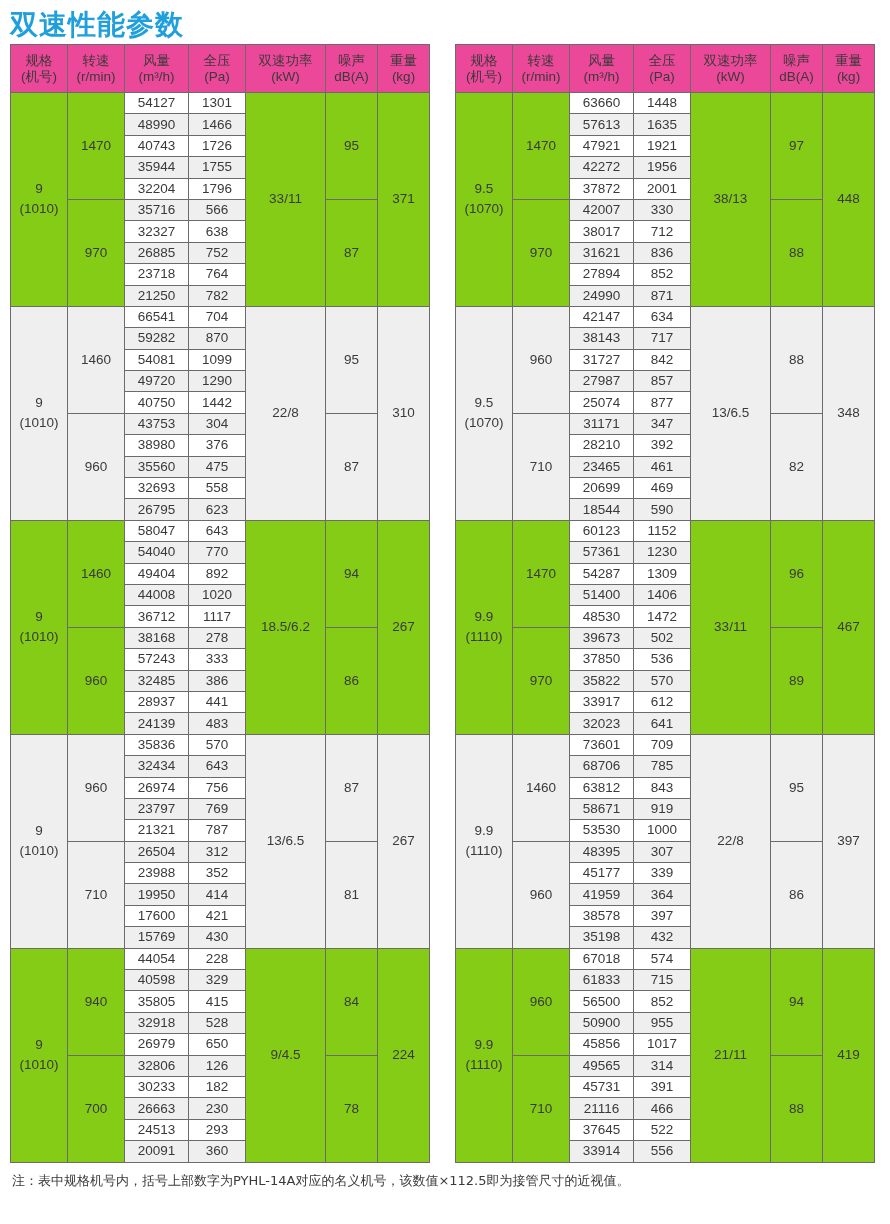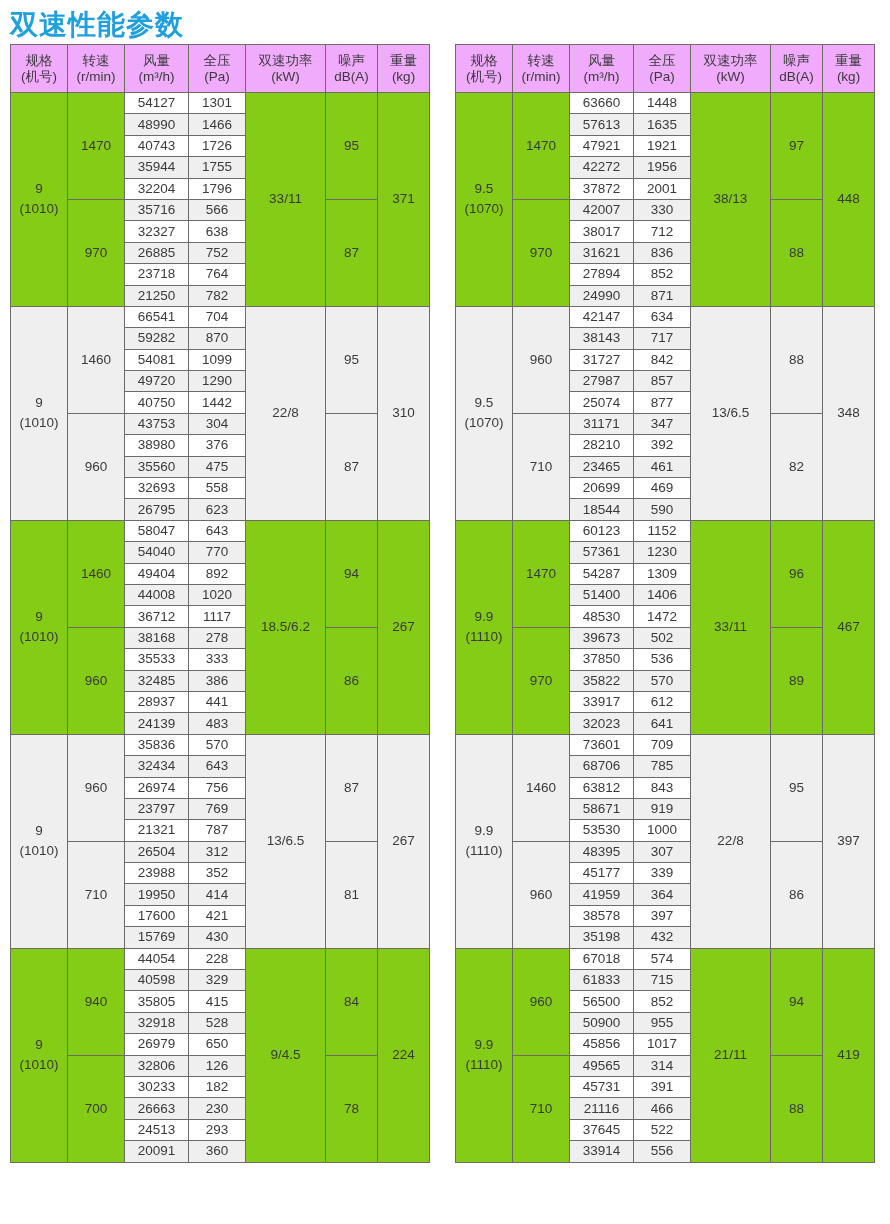--- a/index.html
+++ b/index.html
@@ -18,21 +18,21 @@
       border-collapse: collapse; table-layout: fixed;
       font-size: 13.5px;
     }
     table.perf.left { left: 10px; }
     table.perf.right { left: 455px; }
     table.perf th, table.perf td {
       border: 1px solid #6e6a6a; text-align: center; vertical-align: middle;
       padding: 0; font-weight: normal; overflow: hidden; white-space: nowrap;
     }
     table.perf th {
-      background: #f0abfc; height: 47px; line-height: 16px; font-size: 13.5px;
+      background: #ec4899; height: 47px; line-height: 16px; font-size: 13.5px;
       color: #3a3a3a;
     }
     table.perf td { height: 20.4px; line-height: 20px; }
     td.span-cell { line-height: 22px; }
     tr.row-alt td.flow, tr.row-alt td.pres { background: #efefef; }
     tbody.group-shaded td.flow, tbody.group-shaded td.pres { background: #ffffff; }
     tbody.group-shaded tr.row-alt td.flow, tbody.group-shaded tr.row-alt td.pres { background: #efefef; }
     tbody.group-shaded td.span-cell { background: #efefef; }
     tbody.group-plain td.span-cell { background: #84cc16; }
     .spec-line { display: block; }
@@ -222,21 +222,21 @@
         <td class="flow">36712</td>
         <td class="pres">1117</td>
       </tr>
       <tr class="row-alt">
         <td class="span-cell" rowspan="5">960</td>
         <td class="flow">38168</td>
         <td class="pres">278</td>
         <td class="span-cell" rowspan="5">86</td>
       </tr>
       <tr class="row">
-        <td class="flow">35533</td>
+        <td class="flow">57243</td>
         <td class="pres">333</td>
       </tr>
       <tr class="row-alt">
         <td class="flow">32485</td>
         <td class="pres">386</td>
       </tr>
       <tr class="row">
         <td class="flow">28937</td>
         <td class="pres">441</td>
       </tr>
@@ -649,13 +649,14 @@
         <td class="pres">522</td>
       </tr>
       <tr class="row-alt">
         <td class="flow">33914</td>
         <td class="pres">556</td>
       </tr>
     </tbody>
   </table>
 
 <div class="notes">
+  <div>注：表中规格机号内，括号上部数字为PYHL-14A对应的名义机号，该数值×112.5即为接管尺寸的近视值。</div>
 </div>
 
 </body></html>

